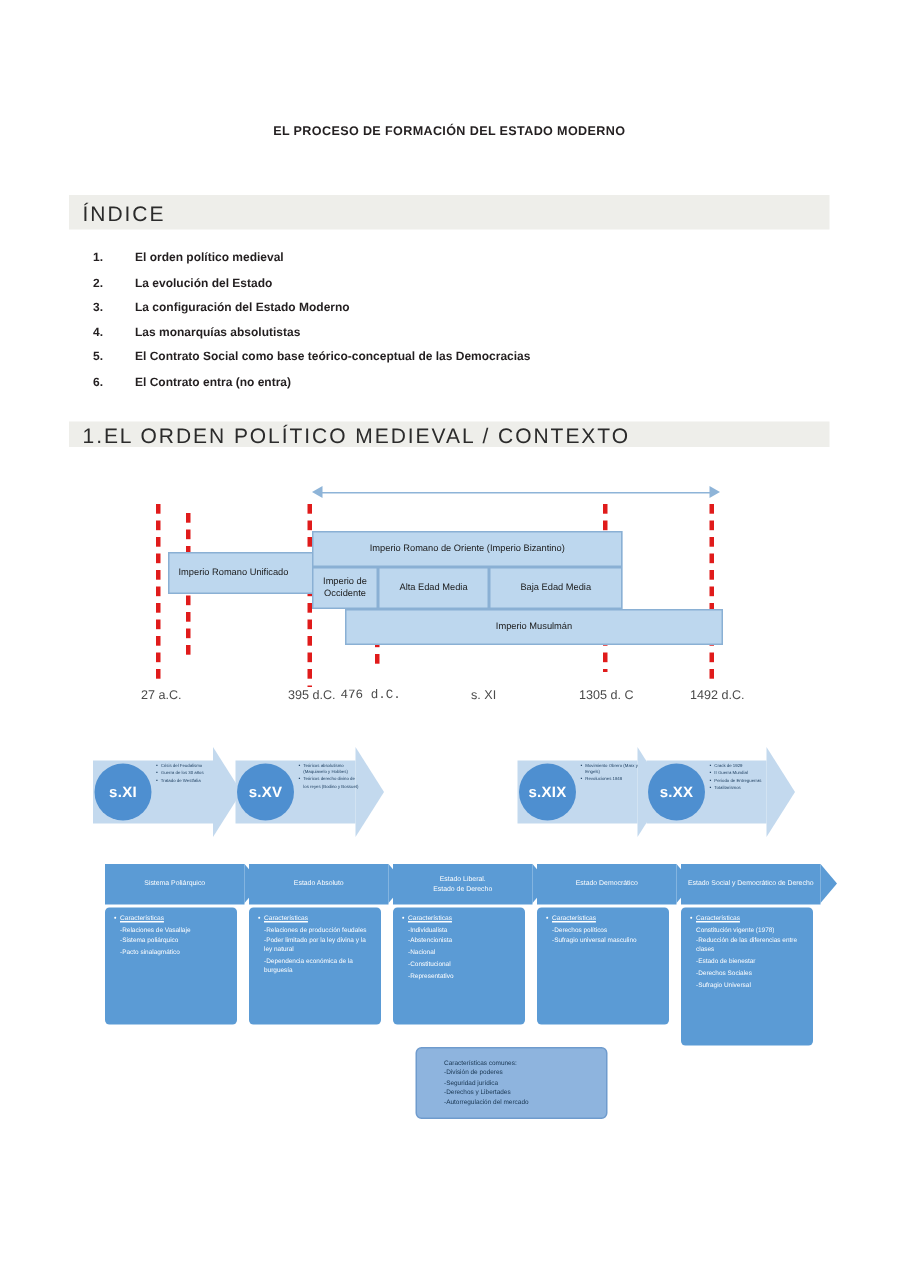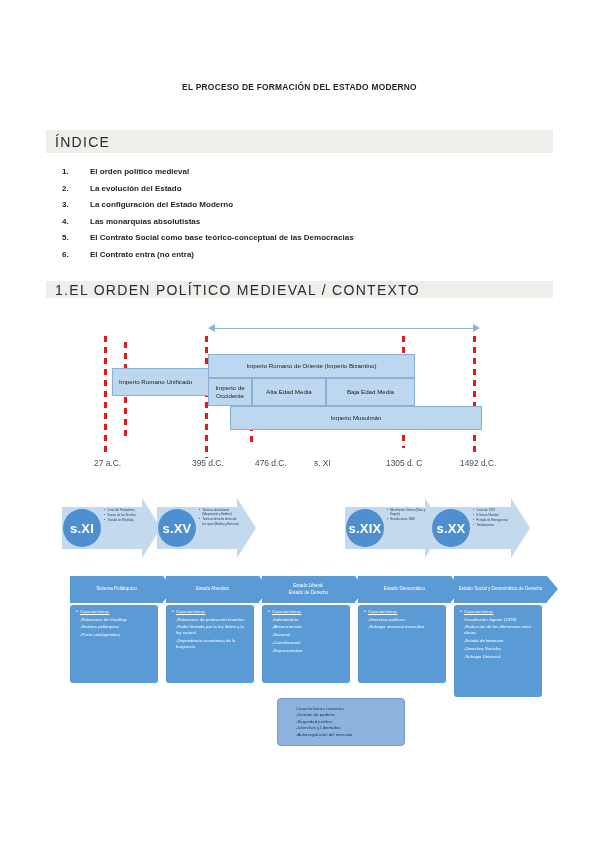--- a/index.html
+++ b/index.html
@@ -76,21 +76,21 @@
   }
   .chev .tip {
     position: absolute; left: 80px; top: 0; width: 0; height: 0;
     border-top: 30px solid transparent; border-bottom: 30px solid transparent;
     border-left: 19px solid #c3d9ee;
   }
   .chev .circle {
     position: absolute; left: 1px; top: 11px; width: 38px; height: 38px;
     border-radius: 50%; background: #4e8fd0;
     display: flex; align-items: center; justify-content: center;
-    color: #ffffff; font-size: 13px; font-weight: bold; letter-spacing: .2px;
+    color: #ffffff; font-size: 10px; font-weight: bold; letter-spacing: .2px;
   }
   .chev ul {
     position: absolute; left: 42px; top: 10px; width: 40px;
     list-style: none;
   }
   .chev ul li {
     font-size: 2.9px; line-height: 4.4px; color: #1c3d5e;
     position: relative; padding-left: 3.2px; margin-bottom: .6px;
   }
   .chev ul li::before {
@@ -209,21 +209,21 @@
 
     <div class="tbox" style="left:252px; top:60px; width:74px; height:28px;">Alta Edad Media</div>
 
     <div class="tbox" style="left:326px; top:60px; width:89px; height:28px;">Baja Edad Media</div>
 
     <div class="tbox" style="left:230px; top:88px; width:252px; height:24px;">Imperio Musulmán</div>
 
     <div class="tl-dates">
       <div class="d" style="left:94px;">27 a.C.</div>
       <div class="d" style="left:192px;">395 d.C.</div>
-      <div class="d" style="left:255px;">476 d.C.</div>
+      <div class="d" style="left:227px;font-family:Liberation Mono, monospace;">476 d.C.</div>
       <div class="d" style="left:314px;">s. XI</div>
       <div class="d" style="left:386px;">1305 d. C</div>
       <div class="d" style="left:460px;">1492 d.C.</div>
     </div>
   </div>
 
   <div class="chevrons">
 
     <div class="chev" style="left:62px;">
       <div class="body"></div>

